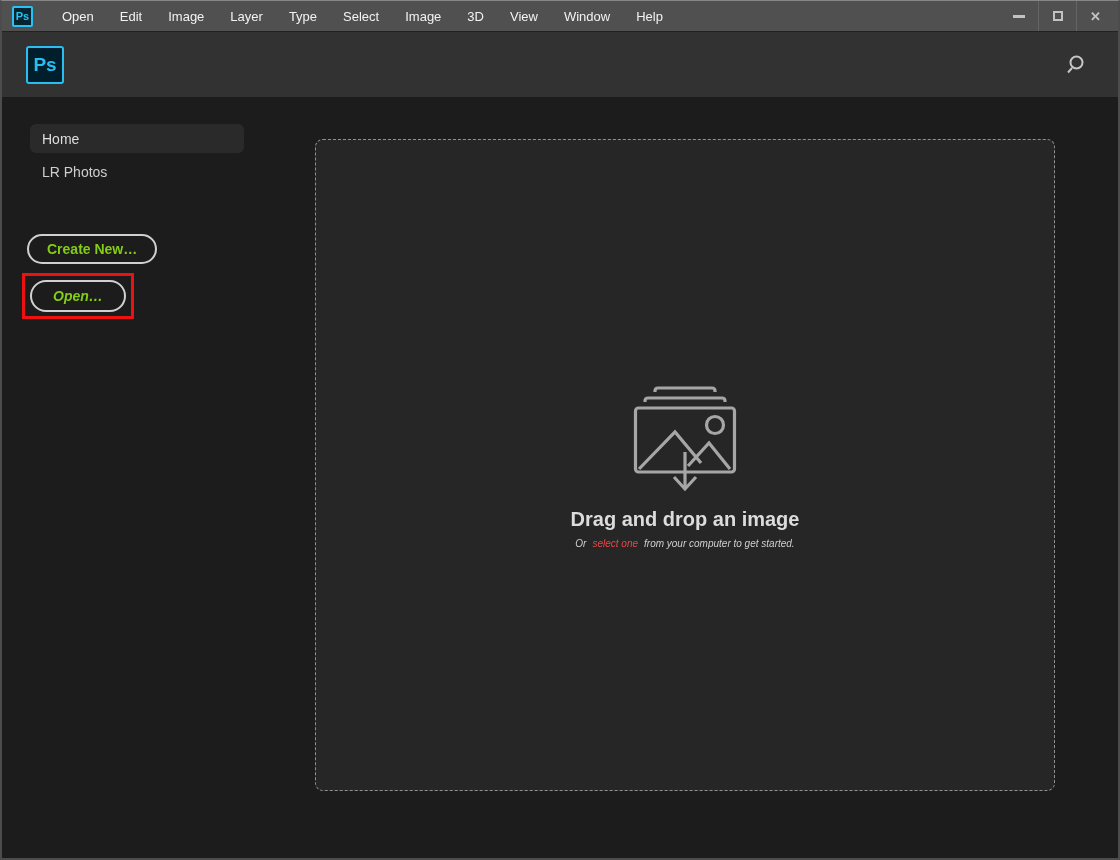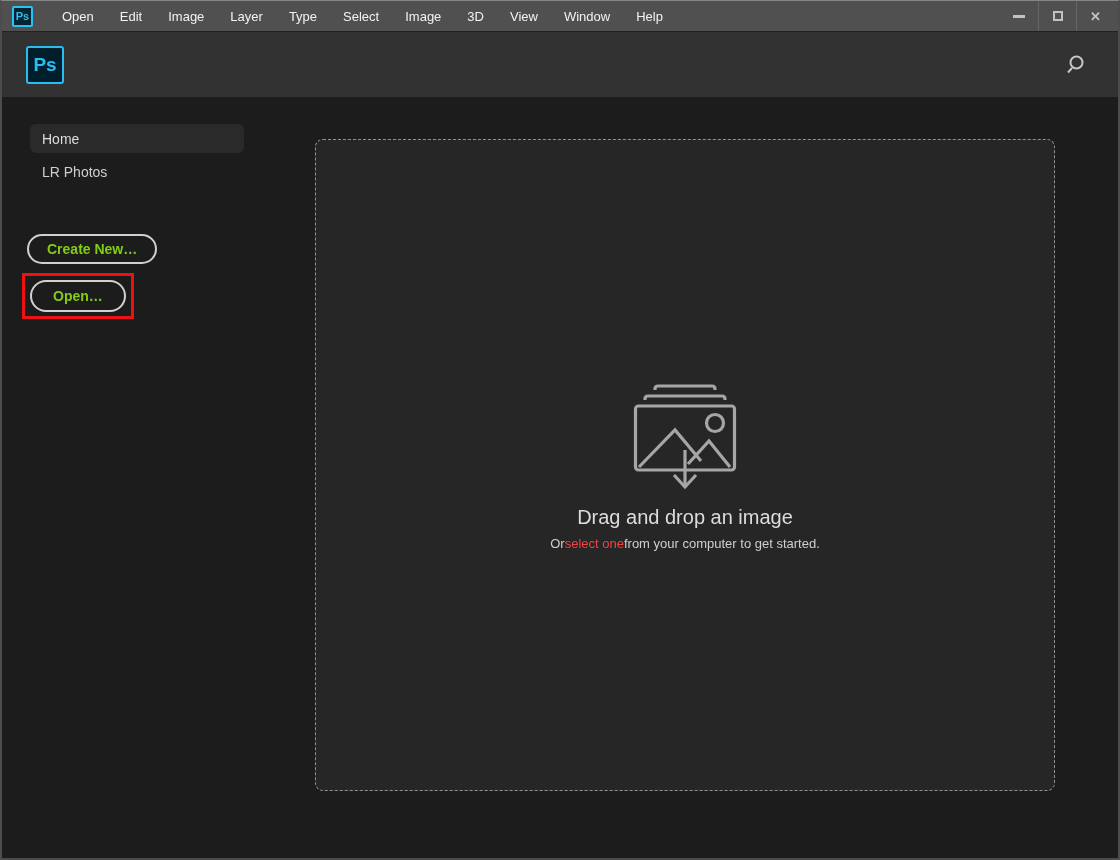--- a/index.html
+++ b/index.html
@@ -80,32 +80,32 @@
     height: 30px; padding: 0 18px;
     background: transparent; border: 2px solid #d0d0d0; border-radius: 16px;
     color: #84cc16; font-size: 14px; font-weight: bold;
     font-family: "Liberation Sans", sans-serif; cursor: default;
   }
   .create-btn { margin: 48px 0 0 25px; align-self: flex-start; }
   .annotation-box {
     margin: 9px 0 0 20px; align-self: flex-start;
     border: 3px solid #ee1111; padding: 4px 5px;
   }
-  .open-btn { height: 32px; padding: 0 21px; }
+  .open-btn { height: 32px; padding: 0 21px; font-style: italic; }
 
   .main { flex: 1; }
   .dropzone {
     margin-top: 42px; width: 740px; height: 652px;
     background: #262626;
     border: 1px dashed #909090; border-radius: 8px;
     display: flex; flex-direction: column; align-items: center; justify-content: center;
   }
   .dz-icon { margin-bottom: 14px; }
-  .dz-title { color: #dcdcdc; font-size: 20px; font-weight: normal; }
-  .dz-sub { margin-top: 7px; display: flex; gap: 0; font-size: 13px; color: #cfcfcf; }
+  .dz-title { color: #dcdcdc; font-size: 20px; font-weight: bold; }
+  .dz-sub { margin-top: 7px; display: flex; gap: 6px; font-size: 10px; color: #cfcfcf; font-style: italic; }
   .dz-link { color: #ef4444; cursor: pointer; }
 </style>
 </head>
 <body>
 
 <div class="window">
 
   <div class="titlebar">
     <div class="app-icon-small">Ps</div>
     <div class="menu">

